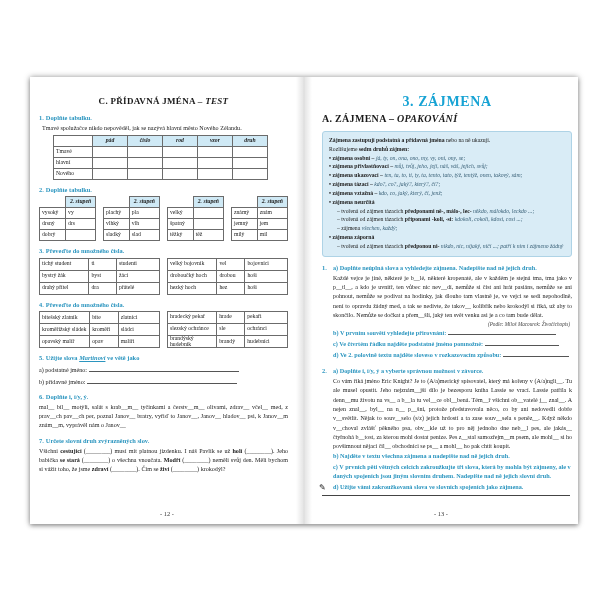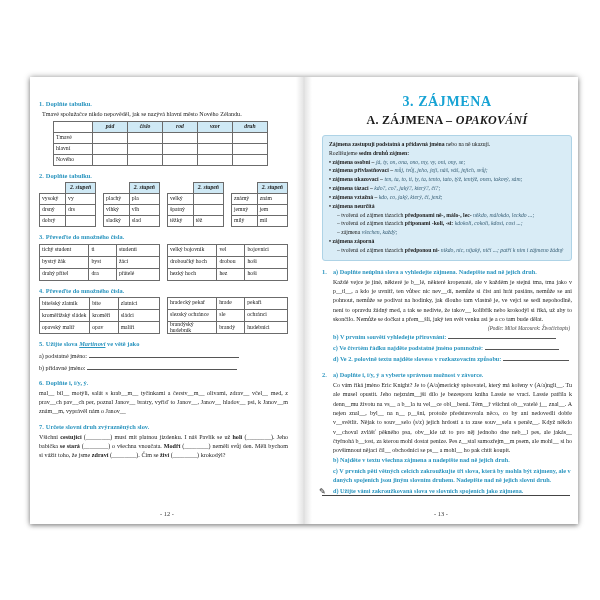--- a/index.html
+++ b/index.html
@@ -47,21 +47,21 @@
 
   .uword{font-style:italic;text-decoration:underline;}
   p.item{margin:3px 0 0 0;font-size:6.1px;line-height:1.5;}
   .blank{display:inline-block;border-bottom:1px solid #555;height:5px;vertical-align:baseline;}
   .w150{width:150px;} .w120{width:108px;} .w80{width:74px;} .w70{width:66px;}
   b.hl{font-weight:bold;}
   .pnum{position:absolute;bottom:7px;left:0;right:0;text-align:center;font-size:6.4px;color:#333;}
 
   
   .rtitle{font-size:14px;font-weight:bold;color:#17a3d4;text-align:center;margin:2px 0 3px;letter-spacing:.6px;}
-  .rsub{font-size:12px;font-weight:bold;color:#1a1a1a;text-align:center;margin:2px 0 7px;letter-spacing:.3px;}
+  .rsub{font-size:10px;font-weight:bold;color:#1a1a1a;text-align:left;margin:2px 0 7px;letter-spacing:.3px;}
   .rsub em{font-style:italic;}
   .infobox{
     background:#d9ecf6;border:1px solid #aed3e6;border-radius:3px;
     padding:4px 6px 5px;font-size:5.7px;line-height:1.55;color:#222;
   }
   .infobox p{margin:0;}
   .infobox em{font-style:italic;color:#375e75;}
   .infobox .sub{padding-left:8px;}
   .sec{position:relative;padding-left:11px;margin-top:7px;}
   .secnum{position:absolute;left:0;top:0;color:#2b95bf;font-weight:bold;font-size:6.4px;}
@@ -76,20 +76,21 @@
   }
   .rule{position:absolute;left:18px;right:8px;bottom:28px;border-top:1px solid #444;}
 </style>
 </head>
 <body>
 
 <div class="spread">
 
   <div class="page left">
 
+    <h1 class="ltitle"><span>C. PŘÍDAVNÁ JMÉNA – </span><em>TEST</em></h1>
 
     <div class="sec-h"><span class="num">1.</span><span>Doplňte tabulku.</span></div>
     <p class="intro">Tmavé spolužačce nikdo nepověděl, jak se nazývá hlavní město Nového Zélandu.</p>
     <table class="t1">
       <tbody>
           <tr>
         <td class="lblcol"></td>
         <th>pád</th>
         <th>číslo</th>
         <th>rod</th>

